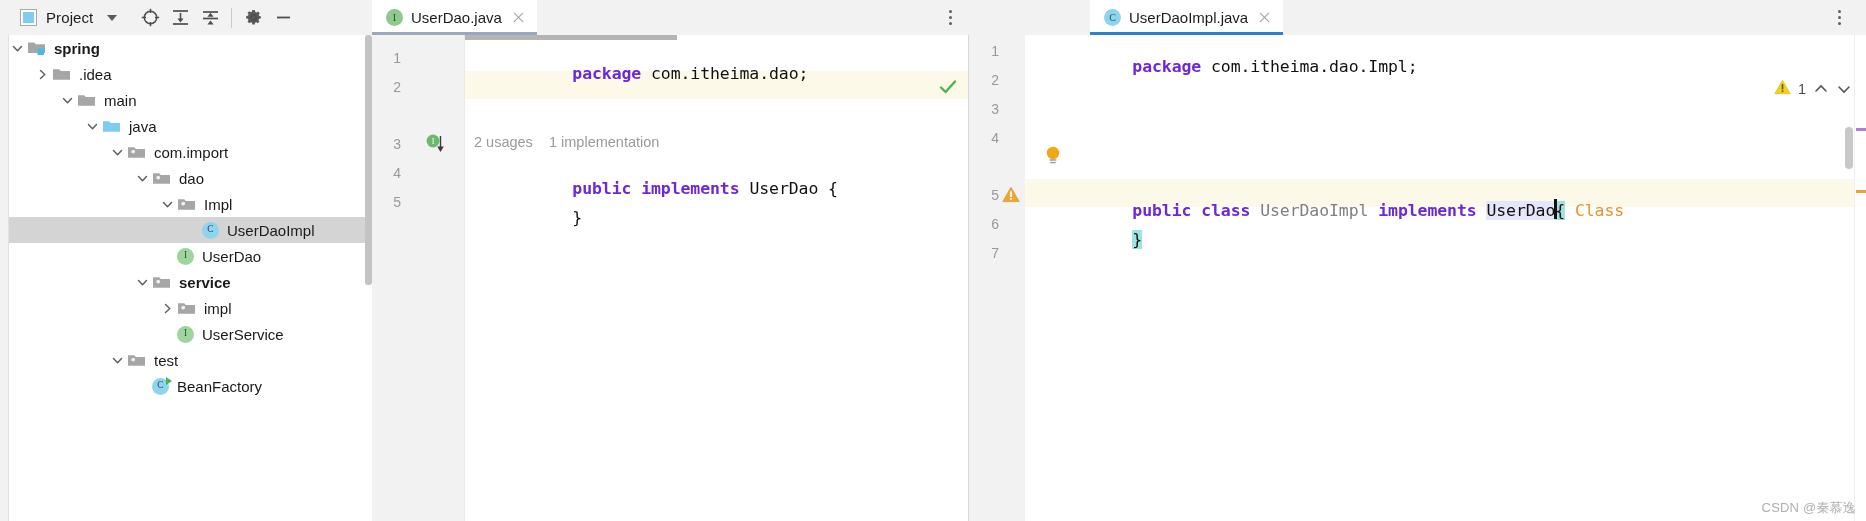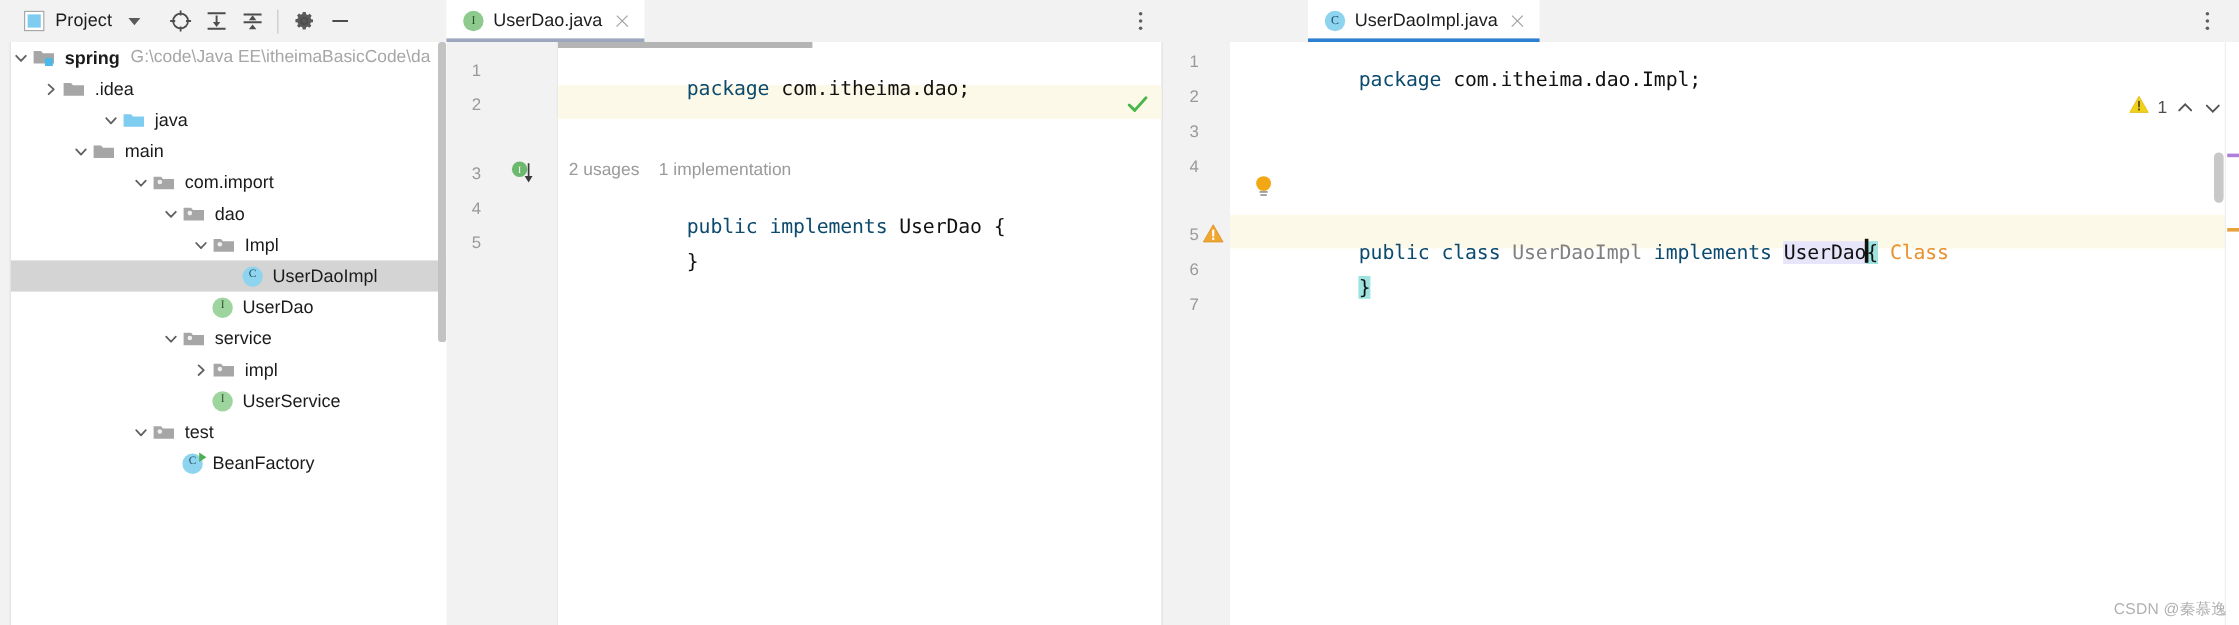--- a/index.html
+++ b/index.html
@@ -278,21 +278,21 @@
   }
   .hint {
     position: absolute;
     left: 9px;
     font-family: "Liberation Sans", "DejaVu Sans", sans-serif;
     font-size: 14.5px;
     color: #9a9a9a;
     white-space: pre;
     line-height: 1;
   }
-  .kw { color: #0c4a6e; font-weight: normal; }
+  .kw { color: #6d28d9; font-weight: bold; }
   .plain { color: #111111; }
   .ident-gray { color: #808080; }
   .hl-lav { background: #e6e5fa; }
   .hl-cyan { background: #9fe3e0; }
   .orange { color: #e8912d; }
 
   .caret-line {
     position: absolute;
     left: 0; right: 0;
     height: 28px;
@@ -466,60 +466,59 @@
                 <polyline points="2.5,4.5 6.5,8.8 10.5,4.5" fill="none" stroke="#606060" stroke-width="1.5" stroke-linecap="round" stroke-linejoin="round"></polyline>
               </svg>
             </span>
             <span class="fico">
               <svg width="19" height="16" viewBox="0 0 19 16">
                 <path d="M1 2.4h6.2l1.6 1.9H18v8.6H1z" fill="#a6a6a6"></path>
                 <rect x="10.5" y="8.5" width="6.5" height="6.5" fill="#47b9ea"></rect>
               </svg>
             </span>
             <span class="tlabel bold">spring</span>
-            <span class="tpath">G:\code\Java EE\itheimaBasicCode\da</span>
           </div>
           <div class="trow" style="padding-left: 34px;">
             <span class="arrow">
               <svg width="13" height="13" viewBox="0 0 13 13">
                 <polyline points="4.5,2.5 8.8,6.5 4.5,10.5" fill="none" stroke="#606060" stroke-width="1.5" stroke-linecap="round" stroke-linejoin="round"></polyline>
               </svg>
             </span>
             <span class="fico">
               <svg width="19" height="16" viewBox="0 0 19 16">
                 <path d="M1 3.2h6.2l1.6 1.9H18v8.6H1z" fill="#a6a6a6"></path>
               </svg>
             </span>
             <span class="tlabel">.idea</span>
           </div>
+          <div class="trow" style="padding-left: 59px;">
+            <span class="arrow">
+              <svg width="13" height="13" viewBox="0 0 13 13">
+                <polyline points="2.5,4.5 6.5,8.8 10.5,4.5" fill="none" stroke="#606060" stroke-width="1.5" stroke-linecap="round" stroke-linejoin="round"></polyline>
+              </svg>
+            </span>
+            <span class="fico">
+              <svg width="19" height="16" viewBox="0 0 19 16">
+                <path d="M1 3.2h6.2l1.6 1.9H18v8.6H1z" fill="#a6a6a6"></path>
+              </svg>
+            </span>
+            <span class="tlabel">main</span>
+          </div>
           <div class="trow" style="padding-left: 84px;">
             <span class="arrow">
               <svg width="13" height="13" viewBox="0 0 13 13">
                 <polyline points="2.5,4.5 6.5,8.8 10.5,4.5" fill="none" stroke="#606060" stroke-width="1.5" stroke-linecap="round" stroke-linejoin="round"></polyline>
               </svg>
             </span>
             <span class="fico">
               <svg width="19" height="16" viewBox="0 0 19 16">
                 <path d="M1 3.2h6.2l1.6 1.9H18v8.6H1z" fill="#7ecdf0"></path>
               </svg>
             </span>
             <span class="tlabel">java</span>
-          </div>
-          <div class="trow" style="padding-left: 59px;">
-            <span class="arrow">
-              <svg width="13" height="13" viewBox="0 0 13 13">
-                <polyline points="2.5,4.5 6.5,8.8 10.5,4.5" fill="none" stroke="#606060" stroke-width="1.5" stroke-linecap="round" stroke-linejoin="round"></polyline>
-              </svg>
-            </span>
-            <span class="fico">
-              <svg width="19" height="16" viewBox="0 0 19 16">
-                <path d="M1 3.2h6.2l1.6 1.9H18v8.6H1z" fill="#a6a6a6"></path>
-              </svg>
-            </span>
-            <span class="tlabel">main</span>
           </div>
           <div class="trow" style="padding-left: 109px;">
             <span class="arrow">
               <svg width="13" height="13" viewBox="0 0 13 13">
                 <polyline points="2.5,4.5 6.5,8.8 10.5,4.5" fill="none" stroke="#606060" stroke-width="1.5" stroke-linecap="round" stroke-linejoin="round"></polyline>
               </svg>
             </span>
             <span class="fico">
               <svg width="19" height="16" viewBox="0 0 19 16">
                 <path d="M1 3.2h6.2l1.6 1.9H18v8.6H1z" fill="#a6a6a6"></path>
@@ -559,21 +558,21 @@
           <div class="trow sel" style="padding-left: 184px;">
             <span class="arrow none"></span>
             <span class="nico cls">C</span>
             <span class="tlabel">UserDaoImpl</span>
           </div>
           <div class="trow" style="padding-left: 159px;">
             <span class="arrow none"></span>
             <span class="nico iface">I</span>
             <span class="tlabel">UserDao</span>
           </div>
-          <div class="trow" style="padding-left: 134px;">
+          <div class="trow" style="padding-left: 134px; font-weight: bold;">
             <span class="arrow">
               <svg width="13" height="13" viewBox="0 0 13 13">
                 <polyline points="2.5,4.5 6.5,8.8 10.5,4.5" fill="none" stroke="#606060" stroke-width="1.5" stroke-linecap="round" stroke-linejoin="round"></polyline>
               </svg>
             </span>
             <span class="fico">
               <svg width="19" height="16" viewBox="0 0 19 16">
                 <path d="M1 3.2h6.2l1.6 1.9H18v8.6H1z" fill="#a6a6a6"></path>
                 <circle cx="6.2" cy="7.6" r="1.9" fill="#f0f0f0"></circle>
               </svg>

